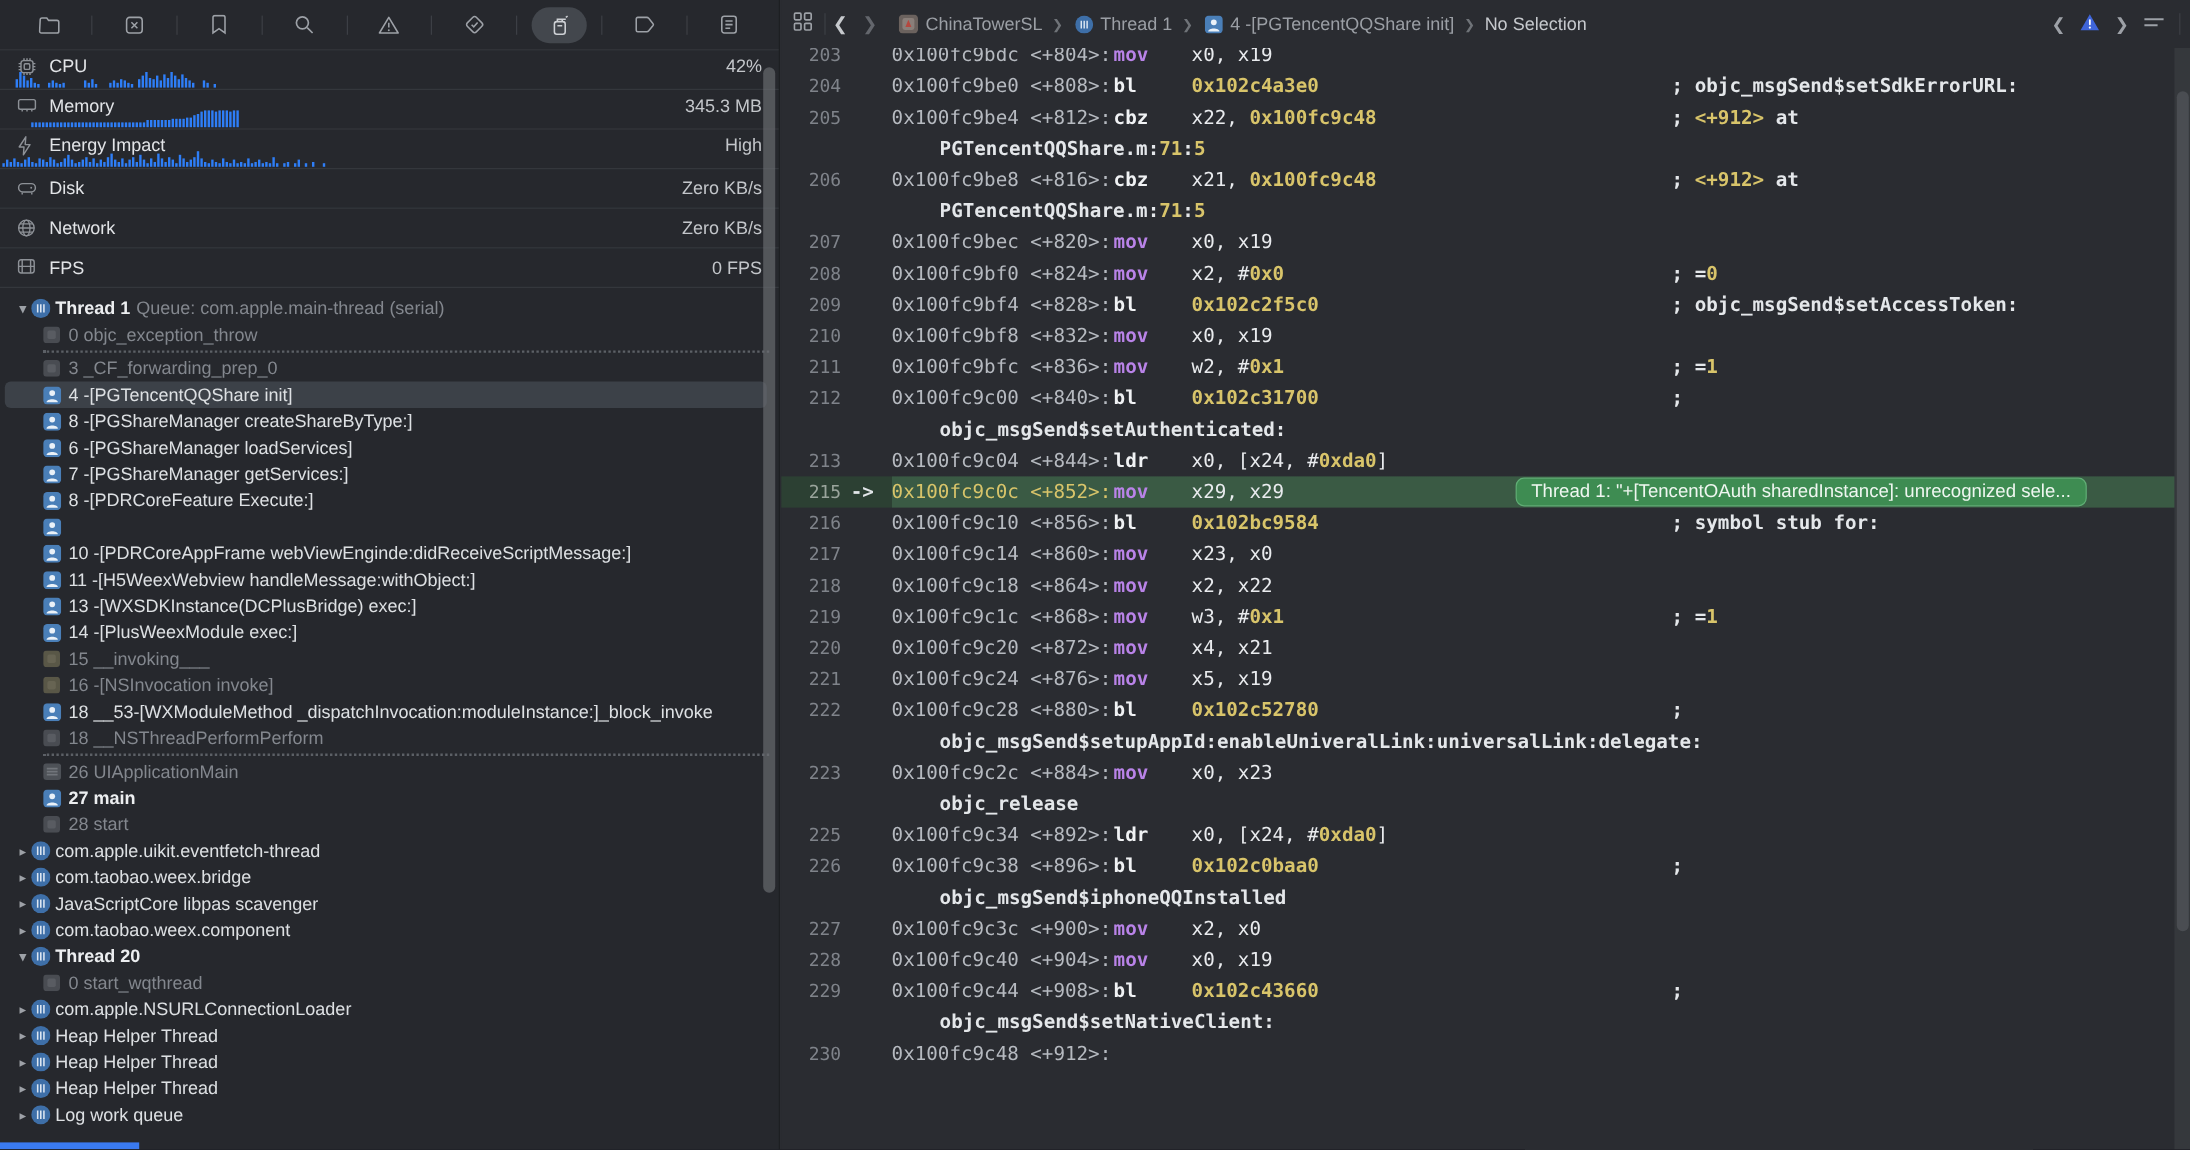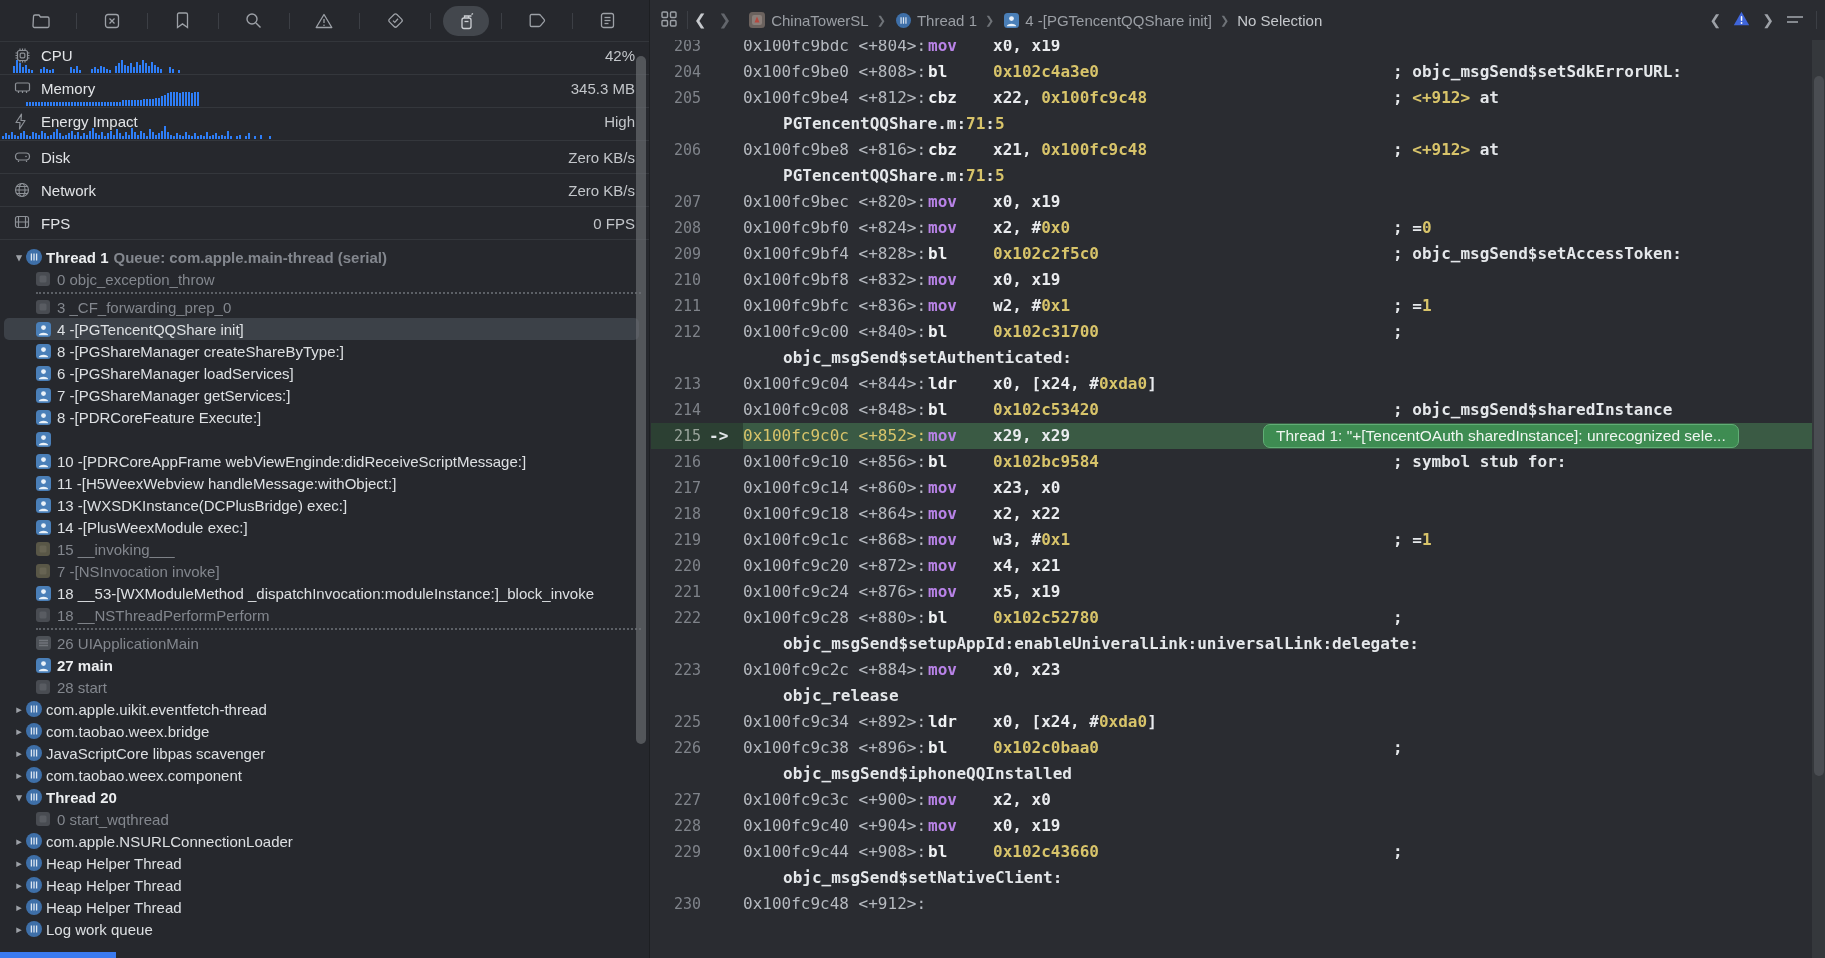--- a/index.html
+++ b/index.html
@@ -37,21 +37,21 @@
     color:#dde0e3; white-space:nowrap; }
   .trow.dim { color:#83878e;text-align:right; }
   .trow.bold { font-weight:bold; color:#eceef0; }
   .trow .chev { position:absolute; left:13px; width:12px; text-align:center; color:#9da1a7;
     font-size:11px; }
   .trow .ticon { position:absolute; display:flex; }
   .trow.thread .ticon { left:26px; }
   .trow.frame .ticon { left:36px; }
   .trow.thread .tlabel { margin-left:46px; }
   .trow.frame .tlabel { margin-left:57px; }
-  .trow .tsub { color:#83878e; font-weight:bold; margin-left:5px; }
+  .trow .tsub { color:#83878e; font-weight:normal; margin-left:5px; }
   .trow.selected::before { content:""; position:absolute; left:4px; right:10px; top:0; bottom:0;
     background:#3c4148; border-radius:5px; }
   .trow > * { position:relative; }
   .dotted-sep { height:0; border-top:2px dotted #5c6066; margin:2px 8px 2px 36px; }
   #sidebar-scrollbar { position:absolute; left:636px; top:56px; width:10px; height:688px;
     border-radius:5px; background:#6b6e73; opacity:.65; }
   #bottom-blue-bar { position:absolute; left:0; bottom:0; width:116px; height:6px; background:#3a7af0; }
   
   #main { position:absolute; left:651px; top:0; width:1174px; height:958px; background:#2a2c31; }
   #jumpbar { position:relative; height:40px; display:flex; align-items:center; padding:0 10px;
@@ -73,21 +73,21 @@
   .crow { position:relative; height:26px; line-height:26px; white-space:nowrap; }
   .crow .gutter { display:inline-block; width:50px; text-align:right; color:#7f838a;
     font-size:15px; vertical-align:top; }
   .crow .arrow { display:inline-block; width:42px; padding-left:8px; color:#e2e6e9;
     font-weight:bold; vertical-align:top; }
   .crow .addr { display:inline-block; width:185px; color:#b6bac0; vertical-align:top; }
   .crow .mnem { display:inline-block; width:65px; vertical-align:top; }
   .mnem.purple { color:#b983e8; font-weight:bold; }
   .mnem.white { color:#f0f2f4; font-weight:bold; }
   .crow .ops { display:inline-block; width:400px; vertical-align:top; }
-  .seg-w { color:#e9ebee; font-weight:bold; }
+  .seg-w { color:#e9ebee; font-weight:normal; }
   .seg-y { color:#d8c46a; font-weight:bold; }
   .crow .comment .seg-w { color:#e4e7ea; font-weight:bold; }
   .crow.wraprow { padding-left:132px; }
   .crow.exec { background:linear-gradient(to right,#2c4033 0,#2c4033 92px,#3a5a44 92px,#3a5a44 100%); }
   .crow.exec .addr { color:#d8c46a; }
   .crow.exec .gutter { color:#9aa49c; }
   #exec-badge { position:absolute; left:612px; top:1px; height:24px; line-height:22px;
     background:#3e8c52; border:1px solid #60ae75; border-radius:7px; padding:0 12px;
     color:#eff6f0; font-family:"Liberation Sans", sans-serif; font-size:15.5px;
     max-width:545px; overflow:hidden; }
@@ -578,21 +578,21 @@
           </span>
           <span class="tlabel">15 __invoking___</span>
         </div>
         <div class="trow frame dim">
           <span class="ticon" style="opacity:.75">
             <svg width="14" height="14" viewBox="0 0 14 14">
               <rect width="14" height="14" rx="3" fill="#6b6750"></rect>
               <rect x="3.5" y="3.5" width="7" height="7" rx="1.5" fill="#7d7960"></rect>
             </svg>
           </span>
-          <span class="tlabel">7 -[NSInvocation invoke]</span>
+          <span class="tlabel">16 -[NSInvocation invoke]</span>
         </div>
         <div class="trow frame">
           <span class="ticon">
             <svg width="15" height="15" viewBox="0 0 15 15">
               <rect width="15" height="15" rx="3.5" fill="#4a7fb8"></rect>
               <circle cx="7.5" cy="5.6" r="2.4" fill="#eaf1f8"></circle>
               <path d="M2.8 13.2 c0-3.4 9.4-3.4 9.4 0 Z" fill="#eaf1f8"></path>
             </svg>
           </span>
           <span class="tlabel">18 __53-[WXModuleMethod _dispatchInvocation:moduleInstance:]_block_invoke</span>
@@ -830,21 +830,20 @@
           <div class="crow"><span class="gutter">206</span><span class="arrow"></span><span class="addr">0x100fc9be8 &lt;+816&gt;:</span><span class="mnem white">cbz</span><span class="ops"><span class="seg-w">x21, </span><span class="seg-y">0x100fc9c48</span></span><span class="comment"><span class="seg-w">; </span><span class="seg-y">&lt;+912&gt;</span><span class="seg-w"> at</span></span></div>
           <div class="crow wraprow"><span class="comment"><span class="seg-w">PGTencentQQShare.m:</span><span class="seg-y">71</span><span class="seg-w">:</span><span class="seg-y">5</span></span></div>
           <div class="crow"><span class="gutter">207</span><span class="arrow"></span><span class="addr">0x100fc9bec &lt;+820&gt;:</span><span class="mnem purple">mov</span><span class="ops"><span class="seg-w">x0, x19</span></span></div>
           <div class="crow"><span class="gutter">208</span><span class="arrow"></span><span class="addr">0x100fc9bf0 &lt;+824&gt;:</span><span class="mnem purple">mov</span><span class="ops"><span class="seg-w">x2, #</span><span class="seg-y">0x0</span></span><span class="comment"><span class="seg-w">; =</span><span class="seg-y">0</span></span></div>
           <div class="crow"><span class="gutter">209</span><span class="arrow"></span><span class="addr">0x100fc9bf4 &lt;+828&gt;:</span><span class="mnem white">bl</span><span class="ops"><span class="seg-y">0x102c2f5c0</span></span><span class="comment"><span class="seg-w">; objc_msgSend$setAccessToken:</span></span></div>
           <div class="crow"><span class="gutter">210</span><span class="arrow"></span><span class="addr">0x100fc9bf8 &lt;+832&gt;:</span><span class="mnem purple">mov</span><span class="ops"><span class="seg-w">x0, x19</span></span></div>
           <div class="crow"><span class="gutter">211</span><span class="arrow"></span><span class="addr">0x100fc9bfc &lt;+836&gt;:</span><span class="mnem purple">mov</span><span class="ops"><span class="seg-w">w2, #</span><span class="seg-y">0x1</span></span><span class="comment"><span class="seg-w">; =</span><span class="seg-y">1</span></span></div>
           <div class="crow"><span class="gutter">212</span><span class="arrow"></span><span class="addr">0x100fc9c00 &lt;+840&gt;:</span><span class="mnem white">bl</span><span class="ops"><span class="seg-y">0x102c31700</span></span><span class="comment"><span class="seg-w">;</span></span></div>
           <div class="crow wraprow"><span class="comment"><span class="seg-w">objc_msgSend$setAuthenticated:</span></span></div>
           <div class="crow"><span class="gutter">213</span><span class="arrow"></span><span class="addr">0x100fc9c04 &lt;+844&gt;:</span><span class="mnem white">ldr</span><span class="ops"><span class="seg-w">x0, [x24, #</span><span class="seg-y">0xda0</span><span class="seg-w">]</span></span></div>
-          <div class="crow"><span class="gutter">214</span><span class="arrow"></span><span class="addr">0x100fc9c08 &lt;+848&gt;:</span><span class="mnem white">bl</span><span class="ops"><span class="seg-y">0x102c53420</span></span><span class="comment"><span class="seg-w">; objc_msgSend$sharedInstance</span></span></div>
           <div class="crow exec"><span class="gutter">215</span><span class="arrow">-&gt;</span><span class="addr">0x100fc9c0c &lt;+852&gt;:</span><span class="mnem purple">mov</span><span class="ops"><span class="seg-w">x29, x29</span></span><span id="exec-badge">Thread 1: "+[TencentOAuth sharedInstance]: unrecognized sele...</span></div>
           <div class="crow"><span class="gutter">216</span><span class="arrow"></span><span class="addr">0x100fc9c10 &lt;+856&gt;:</span><span class="mnem white">bl</span><span class="ops"><span class="seg-y">0x102bc9584</span></span><span class="comment"><span class="seg-w">; symbol stub for:</span></span></div>
           <div class="crow"><span class="gutter">217</span><span class="arrow"></span><span class="addr">0x100fc9c14 &lt;+860&gt;:</span><span class="mnem purple">mov</span><span class="ops"><span class="seg-w">x23, x0</span></span></div>
           <div class="crow"><span class="gutter">218</span><span class="arrow"></span><span class="addr">0x100fc9c18 &lt;+864&gt;:</span><span class="mnem purple">mov</span><span class="ops"><span class="seg-w">x2, x22</span></span></div>
           <div class="crow"><span class="gutter">219</span><span class="arrow"></span><span class="addr">0x100fc9c1c &lt;+868&gt;:</span><span class="mnem purple">mov</span><span class="ops"><span class="seg-w">w3, #</span><span class="seg-y">0x1</span></span><span class="comment"><span class="seg-w">; =</span><span class="seg-y">1</span></span></div>
           <div class="crow"><span class="gutter">220</span><span class="arrow"></span><span class="addr">0x100fc9c20 &lt;+872&gt;:</span><span class="mnem purple">mov</span><span class="ops"><span class="seg-w">x4, x21</span></span></div>
           <div class="crow"><span class="gutter">221</span><span class="arrow"></span><span class="addr">0x100fc9c24 &lt;+876&gt;:</span><span class="mnem purple">mov</span><span class="ops"><span class="seg-w">x5, x19</span></span></div>
           <div class="crow"><span class="gutter">222</span><span class="arrow"></span><span class="addr">0x100fc9c28 &lt;+880&gt;:</span><span class="mnem white">bl</span><span class="ops"><span class="seg-y">0x102c52780</span></span><span class="comment"><span class="seg-w">;</span></span></div>
           <div class="crow wraprow"><span class="comment"><span class="seg-w">objc_msgSend$setupAppId:enableUniveralLink:universalLink:delegate:</span></span></div>
           <div class="crow"><span class="gutter">223</span><span class="arrow"></span><span class="addr">0x100fc9c2c &lt;+884&gt;:</span><span class="mnem purple">mov</span><span class="ops"><span class="seg-w">x0, x23</span></span></div>

